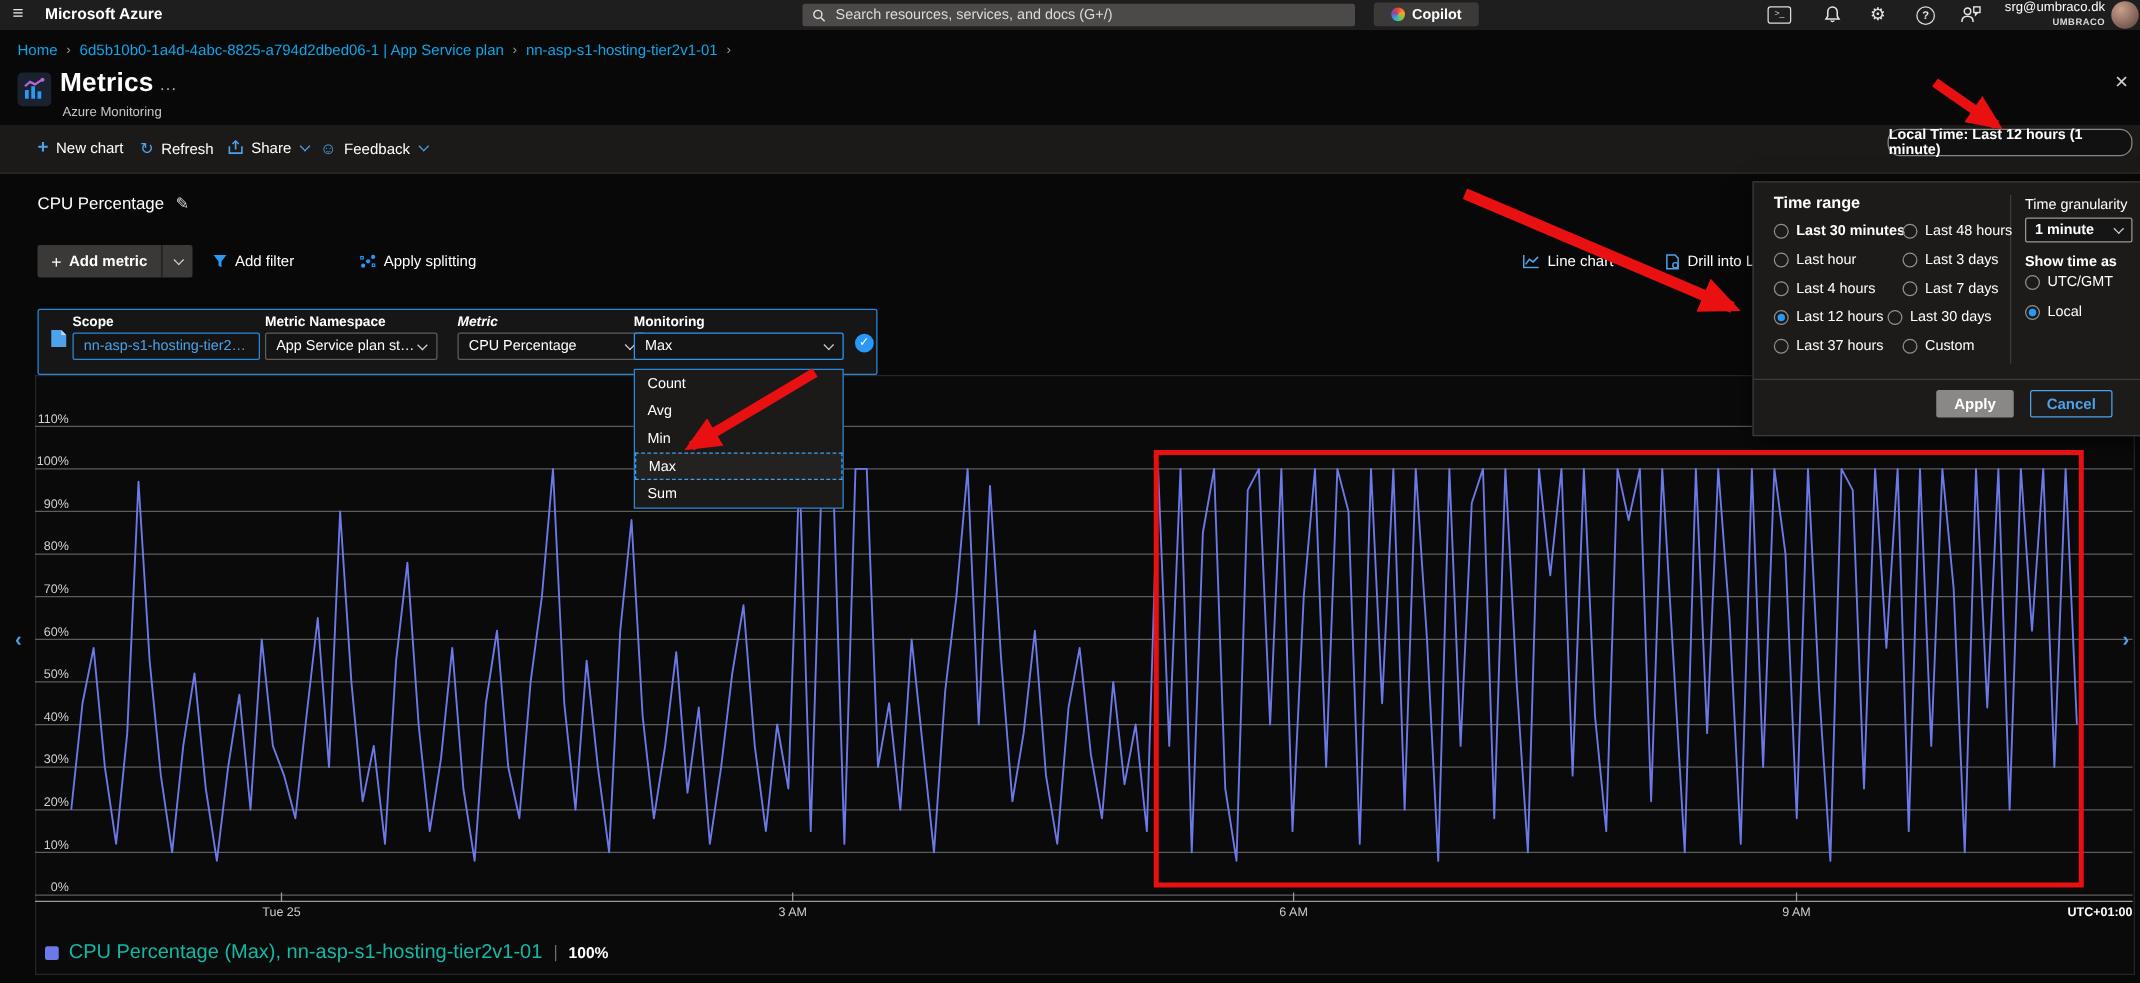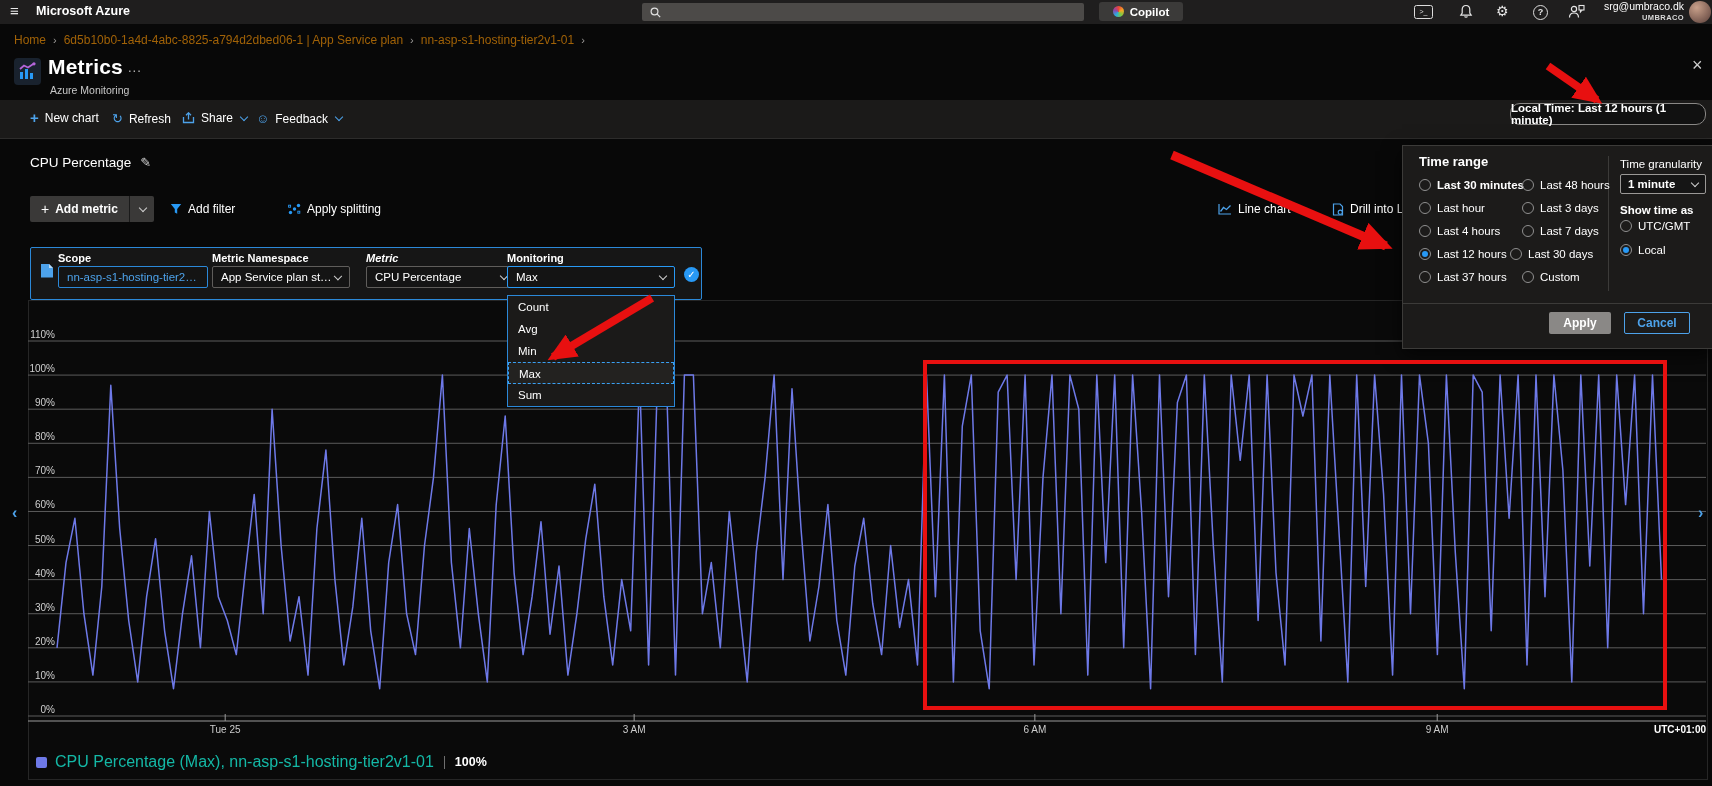--- a/index.html
+++ b/index.html
@@ -26,21 +26,21 @@
   .help{left:1533px;top:5px;width:13px;height:13px;border:1.2px solid #ddd;border-radius:50%;
         font-size:9px;line-height:13px;text-align:center;font-weight:bold;}
   .userblock{left:1586px;top:1px;width:98px;text-align:right;line-height:11px;}
   .useremail{font-size:10.5px;}
   .userorg{font-size:7.5px;font-weight:bold;color:#d8d8d8;letter-spacing:.4px;}
   .avatar{left:1689px;top:1px;width:22px;height:22px;border-radius:50%;
           background:radial-gradient(circle at 35% 30%,#cfa causes,#8a6a5a);
           background:radial-gradient(circle at 35% 30%,#c9a08a,#5a3f3a);}
   
   .breadcrumb{left:14px;top:33px;font-size:12px;display:flex;gap:7px;align-items:center;}
-  .bc-link{color:#a16207;cursor:pointer;}
+  .bc-link{color:#0ea5e9;cursor:pointer;}
   .bc-sep{color:#9d9b99;font-size:11px;}
   
   .pg-icon{left:14px;top:58px;width:27px;height:27px;border-radius:4px;background:#19222e;
            display:flex;align-items:center;justify-content:center;}
   .pg-title{left:48px;top:55px;font-size:21px;font-weight:bold;letter-spacing:.2px;}
   .pg-more{left:128px;top:60px;color:#bbb;font-size:13px;letter-spacing:1px;cursor:pointer;}
   .pg-sub{left:50px;top:84px;font-size:10.5px;color:#c8c8c8;}
   .pg-close{left:1692px;top:56px;font-size:18px;color:#cfcfcf;cursor:pointer;line-height:18px;}
   
   .cmdbar{left:0;top:100px;width:1712px;height:38px;background:#1b1a19;border-bottom:1px solid #2d2c2b;}
@@ -110,20 +110,21 @@
 <div id="app">
 
   <div class="abs topbar">
     <div class="abs hamburger">≡</div>
     <div class="abs brand">Microsoft Azure</div>
     <div class="abs searchbox">
       <svg width="11" height="11" viewBox="0 0 11 11">
         <circle cx="4.5" cy="4.5" r="3.4" fill="none" stroke="#e0e0e0" stroke-width="1.2"></circle>
         <line x1="7.2" y1="7.2" x2="10.2" y2="10.2" stroke="#e0e0e0" stroke-width="1.2"></line>
       </svg>
+      <input placeholder="Search resources, services, and docs (G+/)" style="">
     </div>
     <div class="abs copilot">
       <span class="cp-logo"></span>
       <span>Copilot</span>
     </div>
     <div class="abs shell tb-ic">&gt;_</div>
     <svg class="abs tb-ic" style="left:1459px;top:4px;" width="14" height="15" viewBox="0 0 14 15">
       <path d="M7 1.5 C4.6 1.5 3.2 3.4 3.2 5.6 L3.2 9 L1.8 11.2 L12.2 11.2 L10.8 9 L10.8 5.6 C10.8 3.4 9.4 1.5 7 1.5 Z" fill="none" stroke="#e6e6e6" stroke-width="1.2"></path>
       <path d="M5.6 12.4 A1.6 1.6 0 0 0 8.4 12.4" fill="none" stroke="#e6e6e6" stroke-width="1.2"></path>
     </svg>

